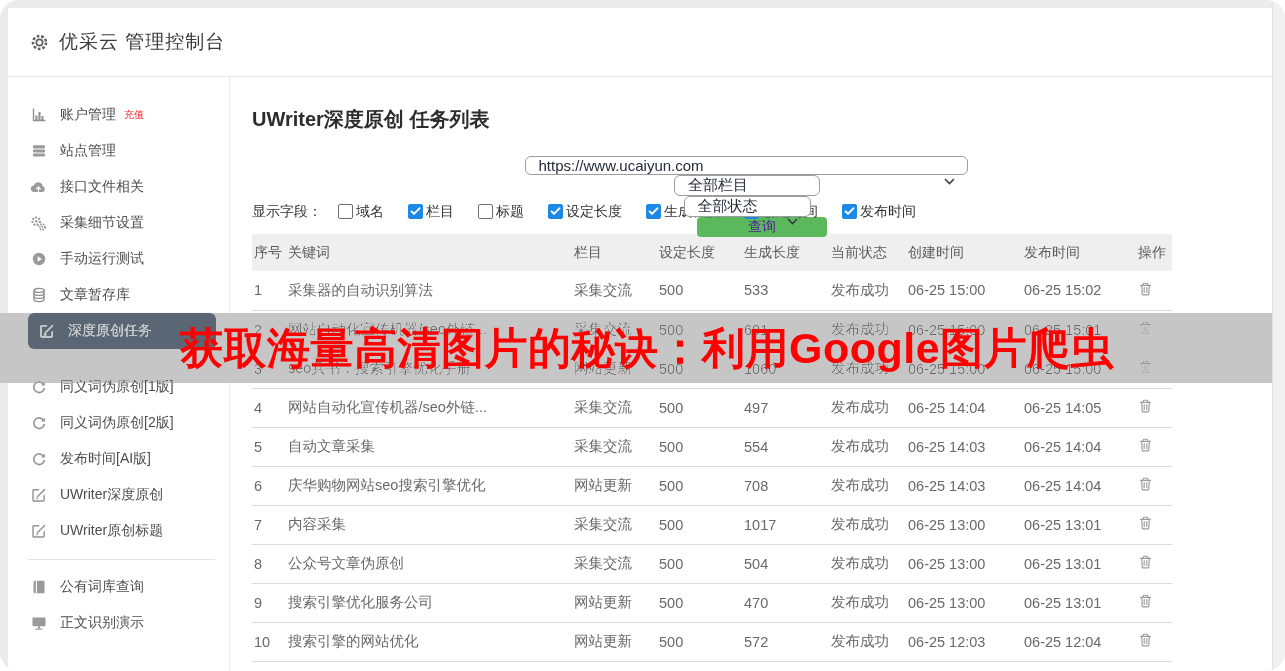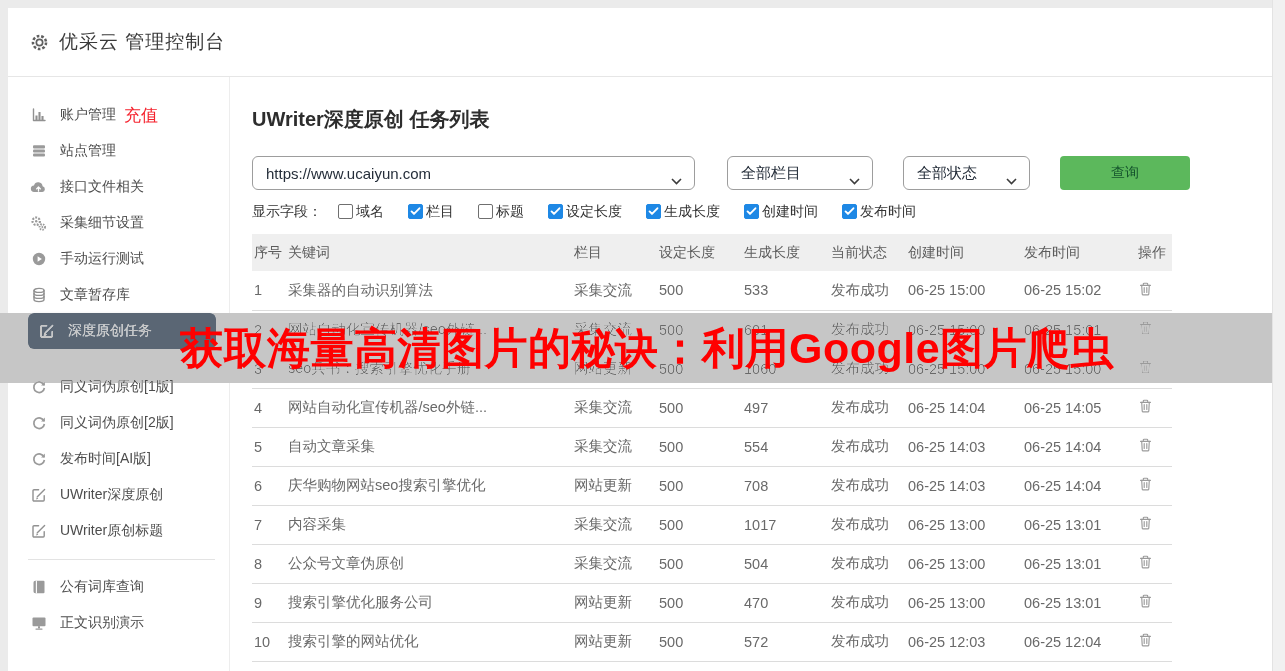--- a/index.html
+++ b/index.html
@@ -1,48 +1,49 @@
 <!DOCTYPE html>
 <html><head>
 <meta charset="utf-8">
 <style>
   html,body{margin:0;padding:0;}
   .page{
     position:relative;width:1285px;height:671px;overflow:hidden;
     background:#ebebeb;
     font-family:"Liberation Sans","DejaVu Sans",sans-serif;
+    border-radius:19px;
     -webkit-font-smoothing:antialiased;
   }
   .window{position:absolute;left:8px;top:8px;width:1264px;height:663px;background:#fff;}
   
   .topbar{height:68px;border-bottom:1px solid #e6e6e6;display:flex;align-items:center;padding-left:22px;background:#fff;}
   .topbar .app-title{font-size:19px;color:#3a3a3a;margin-left:10px;letter-spacing:1px;}
   
   .body{display:flex;height:594px;}
   .sidebar{width:222px;border-right:1px solid #ededed;padding-top:20px;box-sizing:border-box;flex:none;}
   .sb-item{height:36px;display:flex;align-items:center;padding-left:22px;cursor:pointer;color:#4d4d4d;font-size:14px;}
   .sb-item .sb-ico{width:17px;height:17px;display:inline-flex;align-items:center;justify-content:center;margin-right:13px;flex:none;}
   .sb-item.active{margin-left:20px;margin-right:13px;padding-left:10px;border-radius:6px;
     background:var(--active-bg,#5a6674);color:#fff;box-shadow:0 2px 4px rgba(0,0,0,.25);}
   .sb-item.active .sb-ico svg *{stroke:#fff;}
   .sb-item.active .sb-ico svg [fill]:not([fill="none"]){fill:#fff;}
-  .sb-badge{color:var(--badge-red,#f5222d);margin-left:8px;font-size:17px;}
+  .sb-badge{color:var(--badge-red,#f5222d);margin-left:8px;font-size:10px;}
   .sb-divider{border-top:1px solid #e3e3e3;margin:10px 14px 9px 20px;}
   
   .main{flex:1;padding:28px 0 0 22px;box-sizing:border-box;}
   .page-title{font-size:20px;font-weight:600;color:#2d2d2d;margin:0 0 23px 0;height:28px;line-height:28px;}
-  .filter-row{display:flex;align-items:center;height:34px;margin-bottom:13px;}
+  .filter-row{display:flex;align-items:center;height:34px;margin-bottom:13px;flex-direction:column;}
   .select{position:relative;height:34px;border:1px solid #9d9d9d;border-radius:6px;background:#fff;
     display:flex;align-items:center;padding:0 30px 0 13px;box-sizing:border-box;font-size:15px;color:#252e3a;cursor:pointer;}
   .select .chev{position:absolute;right:12px;top:14px;}
   .sel-site{width:443px;margin-right:32px;}
   .sel-col{width:146px;margin-right:30px;}
   .sel-status{width:127px;margin-right:30px;}
   .btn-search{width:130px;height:34px;background:var(--btn-green,#5cb85c);border:none;border-radius:4px;
-    color:#14532d;font-size:14px;cursor:pointer;font-family:inherit;}
+    color:#4c1d95;font-size:14px;cursor:pointer;font-family:inherit;}
   
   .fields-row{display:flex;align-items:center;font-size:14px;color:#333;height:17px;margin-bottom:14px;}
   .fields-label{margin-right:16px;}
   .field{display:flex;align-items:center;margin-right:24px;cursor:pointer;}
   .cbx{width:15px;height:15px;border-radius:2px;box-sizing:border-box;margin-right:3px;
     display:inline-flex;align-items:center;justify-content:center;background:#fff;border:1.5px solid #6f6f6f;}
   .cbx.on{background:var(--cbx-blue,#1e88e5);border-color:var(--cbx-blue,#1e88e5);}
   
   table.grid{border-collapse:collapse;table-layout:fixed;width:920px;}
   table.grid th{background:#efefef;height:37px;font-weight:400;font-size:14px;color:#5c5c5c;text-align:left;padding:0 0 0 2px;}

